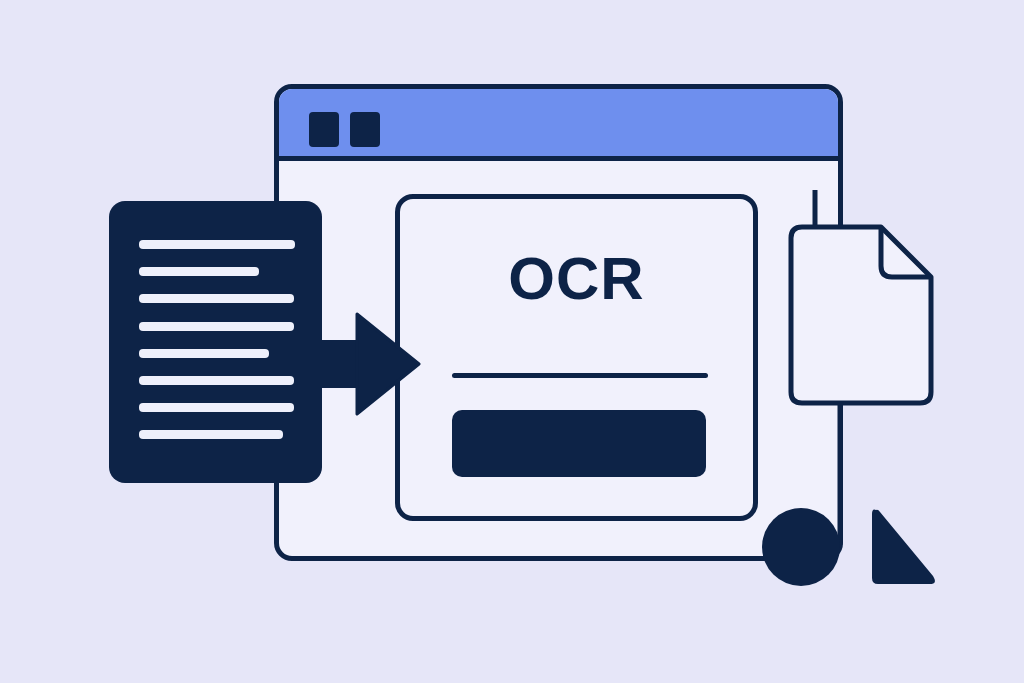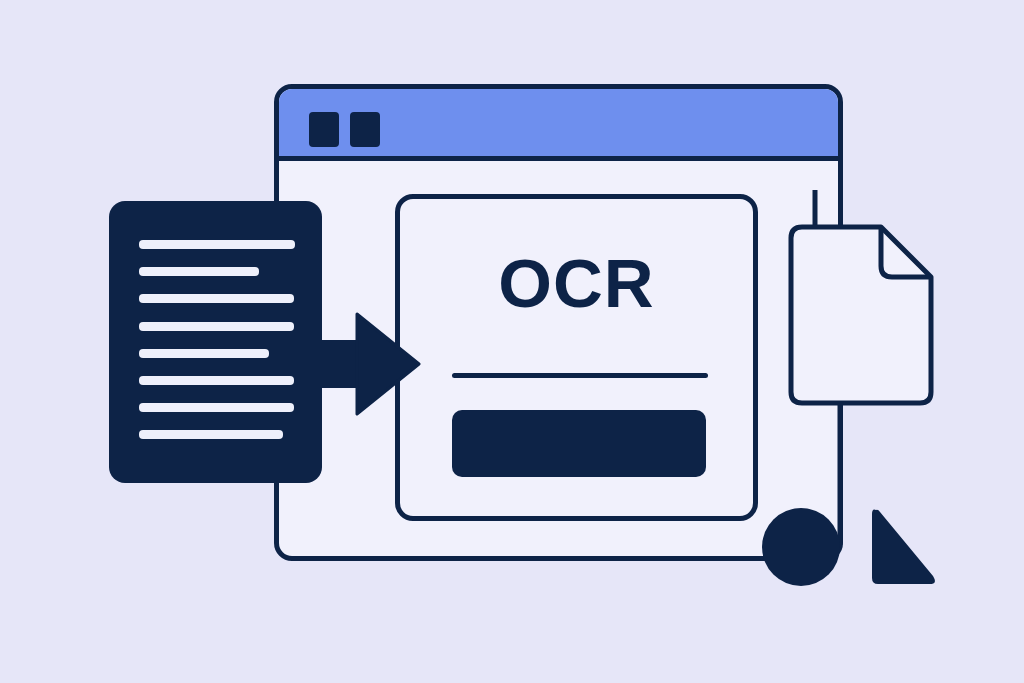--- a/index.html
+++ b/index.html
@@ -25,21 +25,21 @@
   .win-btn.b1 { left: 30px; }
   .win-btn.b2 { left: 71px; }
 
   
   .ocr-panel {
     left: 395px; top: 194px; width: 363px; height: 327px;
     border: 5px solid #0d2347; border-radius: 18px; background: #f1f1fc;
   }
   .ocr-title {
     left: 0; top: 50px; width: 100%; text-align: center;
-    font-weight: bold; font-size: 69px; color: #0d2347; letter-spacing: 1px; line-height: 1;
+    font-weight: bold; font-size: 60px; color: #0d2347; letter-spacing: 1px; line-height: 1;
   }
   .divider { left: 52px; top: 174px; width: 256px; height: 5px; background: #0d2347; border-radius: 3px; }
   .ocr-action { left: 52px; top: 211px; width: 254px; height: 67px; background: #0d2347; border-radius: 10px; border: none; padding: 0; cursor: pointer; }
 
   
   .doc {
     left: 109px; top: 201px; width: 213px; height: 282px;
     background: #0d2347; border-radius: 16px;
   }
   .doc-line { left: 30px; height: 9px; background: #eef0fb; border-radius: 4px; }

